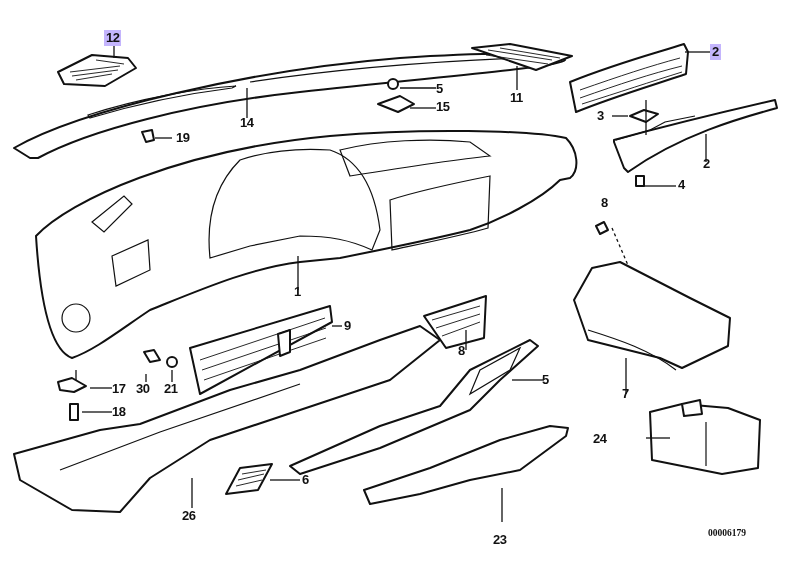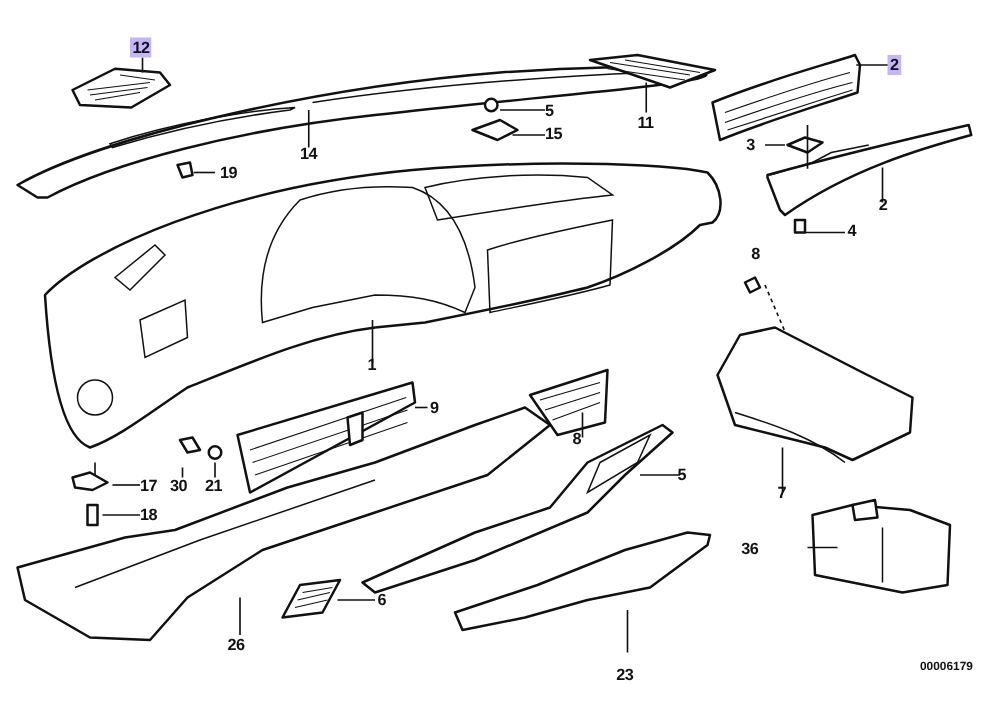--- a/index.html
+++ b/index.html
@@ -1,20 +1,20 @@
 <!DOCTYPE html>
 <html><head>
 <meta charset="utf-8">
 <style>
   html, body { margin:0; padding:0; background:#ffffff; }
   body { width:799px; height:565px; position:relative; overflow:hidden; font-family:"Liberation Sans", sans-serif; }
   #canvas { position:absolute; left:0; top:0; width:799px; height:565px; }
   .lbl { position:absolute; font-family:"Liberation Sans", sans-serif; font-weight:bold; font-size:13px; color:#111; line-height:14px; letter-spacing:-0.5px; }
   .lbl.hl { background:#c4b5fd; padding:1px 2px; }
-  .ref { position:absolute; left:708px; top:528px; font-family:Liberation Sans, sans-serif; font-weight:bold; font-size:9.5px; color:#111;margin-left:28px; }
+  .ref { position:absolute; left:708px; top:528px; font-family:Liberation Serif, serif; font-weight:bold; font-size:9.5px; color:#111; }
   svg .part { fill:#fff; stroke:#111; stroke-width:2; stroke-linejoin:round; }
   svg .thin { fill:none; stroke:#111; stroke-width:1.2; }
   svg .leader { stroke:#111; stroke-width:1.3; fill:none; }
   svg .hatch { stroke:#111; stroke-width:0.9; fill:none; }
 </style>
 </head>
 <body>
 
 <svg id="canvas" viewBox="0 0 799 565" xmlns="http://www.w3.org/2000/svg">
 
@@ -168,21 +168,21 @@
 <span class="lbl hl" style="left:710px;top:44px">2</span>
 <span class="lbl" style="left:597px;top:109px">3</span>
 <span class="lbl" style="left:703px;top:157px">2</span>
 <span class="lbl" style="left:678px;top:178px">4</span>
 <span class="lbl" style="left:601px;top:196px">8</span>
 <span class="lbl" style="left:294px;top:285px">1</span>
 <span class="lbl" style="left:344px;top:319px">9</span>
 <span class="lbl" style="left:458px;top:344px">8</span>
 <span class="lbl" style="left:542px;top:373px">5</span>
 <span class="lbl" style="left:622px;top:387px">7</span>
-<span class="lbl" style="left:593px;top:432px">36</span>
+<span class="lbl" style="left:593px;top:432px">24</span>
 <span class="lbl" style="left:302px;top:473px">6</span>
 <span class="lbl" style="left:182px;top:509px">26</span>
 <span class="lbl" style="left:493px;top:533px">23</span>
 <span class="lbl" style="left:112px;top:382px">17</span>
 <span class="lbl" style="left:112px;top:405px">18</span>
 <span class="lbl" style="left:136px;top:382px">30</span>
 <span class="lbl" style="left:164px;top:382px">21</span>
 
 <span class="ref">00006179</span>
 

